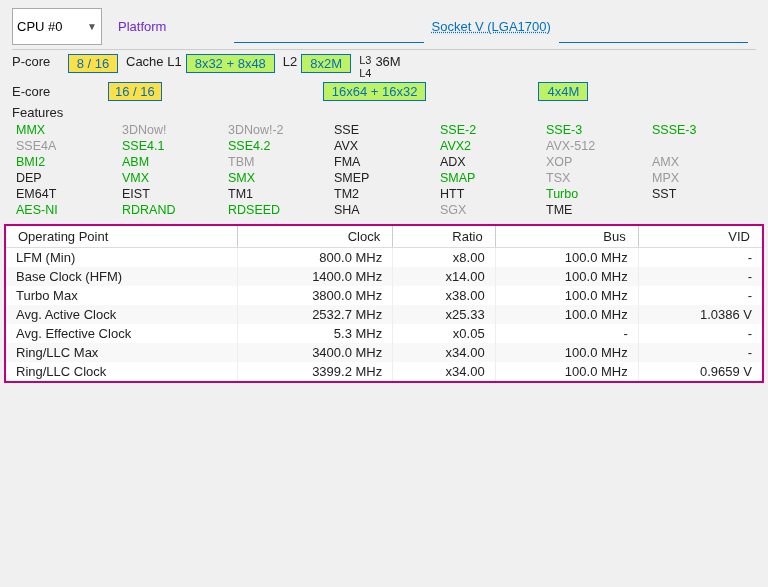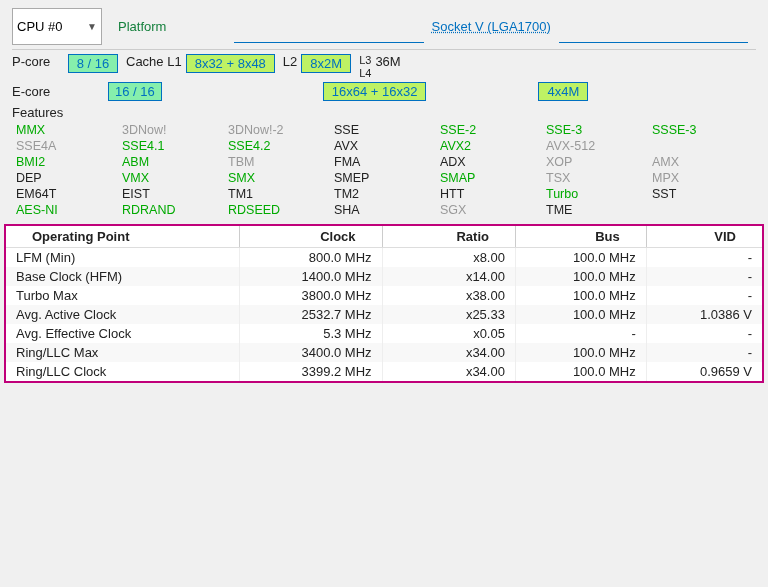--- a/index.html
+++ b/index.html
@@ -31,21 +31,21 @@
       align-items: center;
       border: 1px solid #aaa;
       background: white;
       padding: 10px 4px;
       font-size: 13px;
       margin-right: 16px;
       min-width: 90px;
       justify-content: space-between;
     }
     .cpu-dropdown .arrow { font-size: 10px; color: #555; margin-left: 4px; }
-    .platform-label { font-size: 13px; color: #15803d; margin-right: 60px; }
+    .platform-label { font-size: 13px; color: #6d28d9; margin-right: 60px; }
     .socket-value {
       color: #0070c0;
       font-size: 13px;
       text-decoration: underline;
       text-decoration-style: dotted;
     }
     .socket-line {
       flex: 1;
       border-bottom: 1px solid #0070c0;
       margin-left: 8px;
@@ -56,21 +56,21 @@
 
     
     .row-cache {
       display: flex;
       align-items: flex-start;
       margin-bottom: 2px;
     }
     .label-col { color: #222; margin-right: 4px; min-width: 52px; }
     .value-box {
       border: 1px solid #0070c0;
-      background: #86efac;
+      background: #fde047;
       color: #0070c0;
       padding: 1px 6px;
       margin-right: 8px;
       font-size: 13px;
       min-width: 50px;
       text-align: center;
       display: inline-block;
     }
     .cache-box {
       border: 1px solid #0070c0;
@@ -114,25 +114,25 @@
     .op-section {
       border: 2px solid #c0007a;
       margin: 6px 0 0 0;
       background: white;
     }
     .op-table {
       width: 100%;
       border-collapse: collapse;
     }
     .op-table th {
-      font-weight: bold;
+      font-weight: normal;
       font-size: 13px;
       color: #222;
       text-align: right;
-      padding: 3px 26px;
+      padding: 3px 12px;
       border-bottom: 1px solid #ddd;
     }
     .op-table th:first-child { text-align: left; }
     .op-table td {
       font-size: 13px;
       color: #222;
       padding: 2px 10px;
       text-align: right;
     }
     .op-table td:first-child { text-align: left; }

